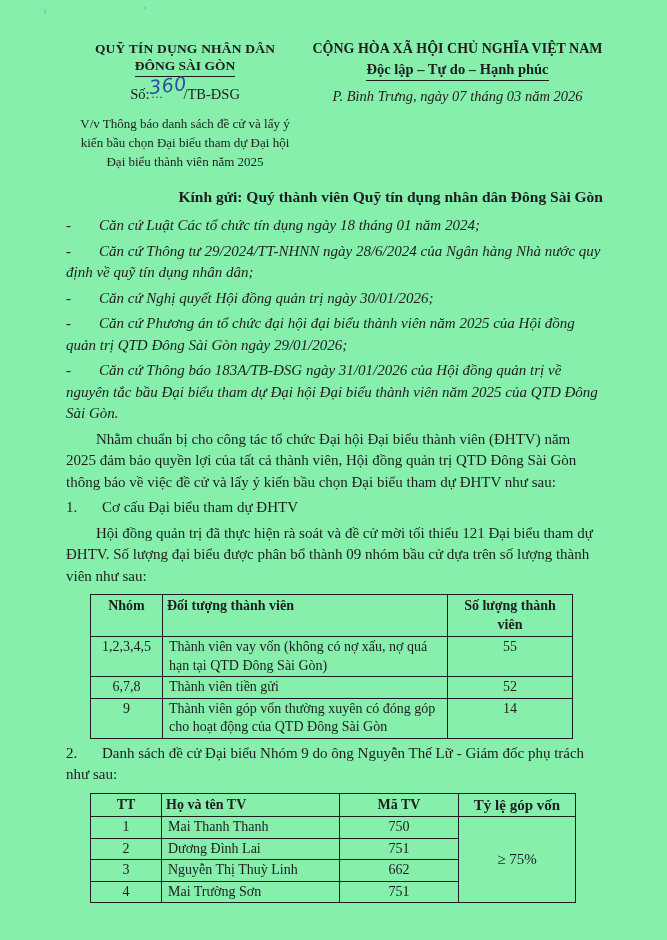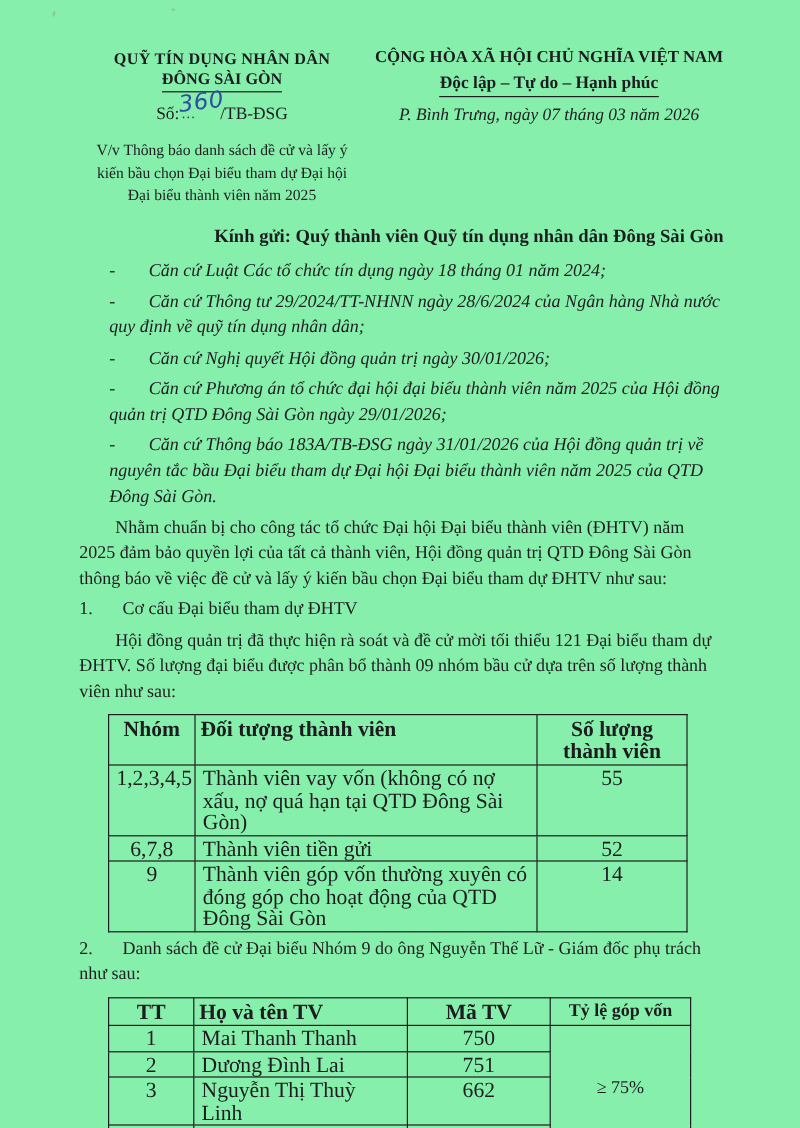--- a/index.html
+++ b/index.html
@@ -36,30 +36,30 @@
     transform:rotate(-7deg);letter-spacing:.5px;
   }
   .subject{font-size:13px;line-height:19px;margin:11px auto 0;width:212px;text-align:center;}
   .nat-line1{font-weight:bold;font-size:14px;line-height:18px;}
   .nat-line2{font-weight:bold;font-size:14.5px;line-height:19px;margin-top:2px;}
   .place-date{font-style:italic;font-size:14.5px;margin-top:7px;}
 
   .salutation{font-weight:bold;font-size:15.5px;text-align:right;margin-top:17px;}
 
   .legal-bases{margin-top:9px;}
-  .basis{font-style:italic;font-size:15px;line-height:21.5px;margin-top:4px;margin-left:25px;}
+  .basis{font-style:italic;font-size:15px;line-height:21.5px;margin-top:4px;}
   .dash{display:inline-block;width:33px;font-style:normal;}
   .para{font-size:15px;line-height:21.5px;text-indent:30px;margin:4px 0 0 0;}
   .section-line{font-size:15px;line-height:21.5px;margin-top:4px;}
   .secnum{display:inline-block;width:36px;}
 
   table.tbl{border-collapse:collapse;margin:7px 0 0 24px;table-layout:fixed;}
   table.tbl td,table.tbl th{
     border:1.4px solid #1d1d1f;
-    font-size:18px;line-height:18.5px;
+    font-size:14px;line-height:18.5px;
     padding:1px 6px;vertical-align:top;
   }
   table.tbl th{font-weight:bold;text-align:center;padding:2px 4px;}
   .tbl1{width:461px;}
   .tbl1 .c-group{width:63px;text-align:center;}
   .tbl1 .c-desc{width:276px;text-align:left;}
   .tbl1 .c-count{width:116px;text-align:center;}
   .tbl2{width:457px;margin-top:8px;}
   .tbl2 .c-tt{width:62px;text-align:center;}
   .tbl2 .c-name{width:169px;text-align:left;}

